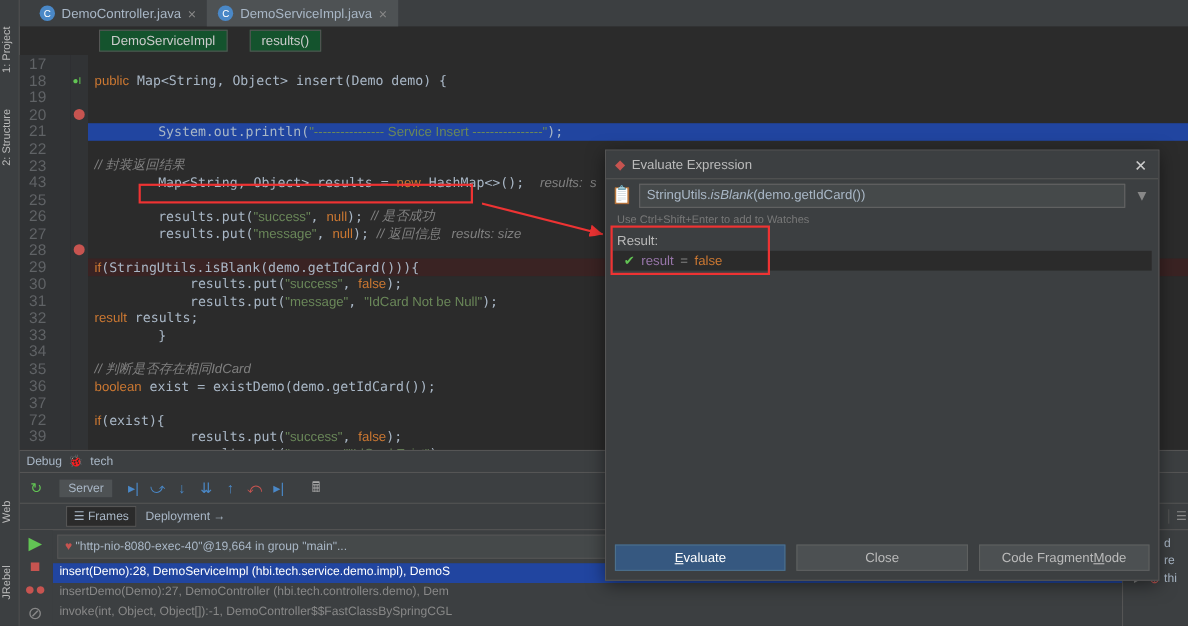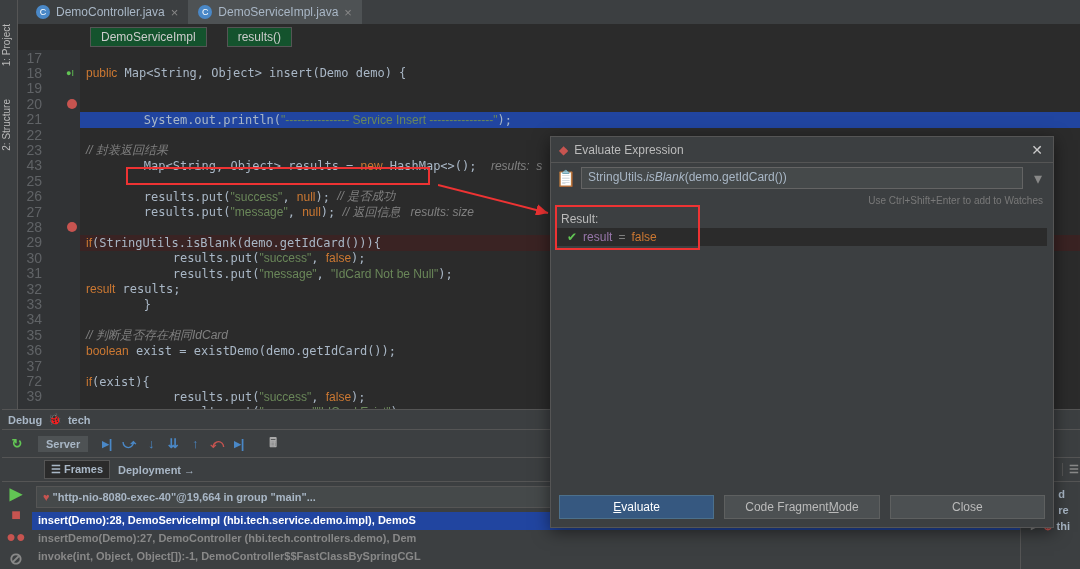--- a/index.html
+++ b/index.html
@@ -34,42 +34,42 @@
 
 .kw { color: #cc7832; }
 .str { color: #6a8759; }
 .cmt { color: #808080; font-style: italic; }
 
 .red-box { position: absolute; border: 2px solid #e33; pointer-events: none; }
 .red-box.b1 { left: 126px; top: 167px; width: 304px; height: 18px; }
 .red-box.b2 { left: 555px; top: 205px; width: 145px; height: 45px; }
 .arrow { position: absolute; left: 438px; top: 155px; width: 120px; height: 60px; pointer-events: none; }
 
-.debug-panel { position: absolute; left: 2px; bottom: 0; right: 0; height: 160px; background: #3c3f41; border-top: 1px solid #555; font-weight: bold; }
+.debug-panel { position: absolute; left: 18px; bottom: 0; right: 0; height: 160px; background: #3c3f41; border-top: 1px solid #555; }
 .debug-header { height: 20px; display: flex; align-items: center; padding: 0 6px; font-size: 11px; border-bottom: 1px solid #555; gap: 6px; }
 .debug-tools { height: 28px; display: flex; align-items: center; padding: 0 4px; border-bottom: 1px solid #555; }
 .tool-btn { width: 22px; height: 22px; display: flex; align-items: center; justify-content: center; cursor: pointer; font-size: 13px; color: #aaa; }
 .debug-sub { height: 24px; display: flex; align-items: center; padding: 0 4px; border-bottom: 1px solid #555; font-size: 11px; gap: 8px; }
 .frames-area { display: flex; height: 88px; }
 .frames-left { width: 30px; background: #3c3f41; display: flex; flex-direction: column; gap: 2px; padding: 2px; }
 .frame-icon { width: 24px; height: 20px; display: flex; align-items: center; justify-content: center; cursor: pointer; }
 .frames-list { flex: 1; overflow: hidden; font-size: 11px; }
 .frame-row { height: 18px; padding: 2px 6px; white-space: nowrap; overflow: hidden; }
 .frame-row.active { background: #2145a0; color: #fff; }
 .frame-drop { height: 22px; background: #45494a; border: 1px solid #555; padding: 2px 6px; margin: 2px; display: flex; align-items: center; font-size: 11px; }
 .vars-side { flex: 1; border-left: 1px solid #555; font-size: 11px; padding: 4px; }
 .var-row { height: 16px; padding: 1px 6px; display: flex; align-items: center; gap: 4px; }
 
 .eval-dialog { position: absolute; left: 550px; top: 136px; width: 504px; height: 392px; background: #3c3f41; border: 1px solid #555; box-shadow: 0 4px 16px rgba(0,0,0,.5); z-index: 100; }
 .eval-title { height: 26px; background: #3c3f41; display: flex; align-items: center; padding: 0 8px; font-size: 12px; color: #bbb; border-bottom: 1px solid #555; }
 .eval-close { margin-left: auto; width: 16px; height: 16px; display: flex; align-items: center; justify-content: center; cursor: pointer; color: #ccc; font-size: 14px; }
 .eval-input-row { height: 30px; display: flex; align-items: center; padding: 4px 6px; gap: 6px; }
 .eval-icon { width: 18px; height: 18px; display: flex; align-items: center; justify-content: center; cursor: pointer; }
 .eval-input { flex: 1; background: #45494a; border: 1px solid #646464; height: 22px; padding: 2px 6px; font-family: 'Consolas',monospace; font-size: 12px; color: #a9b7c6; }
-.eval-hint { font-size: 10px; color: #787878; text-align: right; padding: 2px 10px; }
+.eval-hint { font-size: 10px; color: #787878; padding: 2px 10px; }
 .eval-result-lbl { font-size: 12px; color: #bbb; padding: 4px 10px 2px; }
 .eval-result-box { background: #2b2b2b; margin: 0 6px; height: 18px; padding: 1px 10px; font-size: 12px; display: flex; align-items: center; gap: 6px; }
 .eval-buttons { position: absolute; bottom: 8px; left: 0; right: 0; display: flex; justify-content: center; gap: 10px; padding: 0 8px; }
 .eval-btn { flex: 1; height: 24px; background: #4c5052; border: 1px solid #5e6060; color: #bbb; font-size: 12px; cursor: pointer; display: flex; align-items: center; justify-content: center; }
 .eval-btn.primary { background: #365880; border-color: #4c708c; color: #fff; }
 .underline { text-decoration: underline; }
 
 .tree-icon { display: inline-block; width: 10px; color: #888; }
 </style>
 </head>
@@ -280,20 +280,20 @@
     <span style="color:#9876aa">result</span>
       <span style="color:#808080"> = </span>
       <span style="color:#cc7832">false</span>
   </div>
   <div class="red-box b2" style="left:4px;top:68px"></div>
   <div class="eval-buttons">
     <button class="eval-btn primary">
         <span class="underline">E</span>
         <span>valuate</span>
       </button>
+    <button class="eval-btn">Close</button>
     <button class="eval-btn">
         <span>Code Fragment </span>
         <span class="underline">M</span>
         <span>ode</span>
       </button>
-    <button class="eval-btn">Close</button>
   </div>
 </div>
 
 </body></html>

